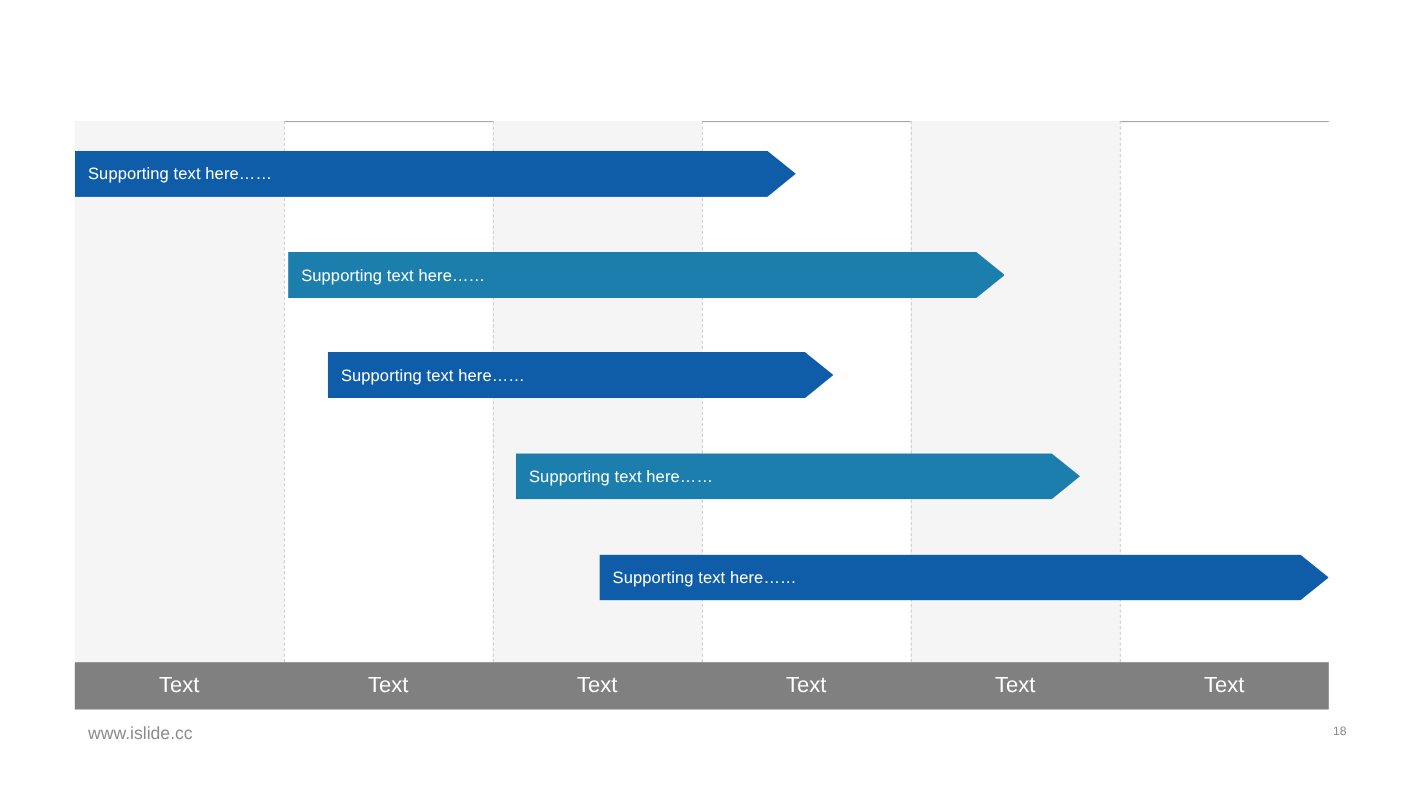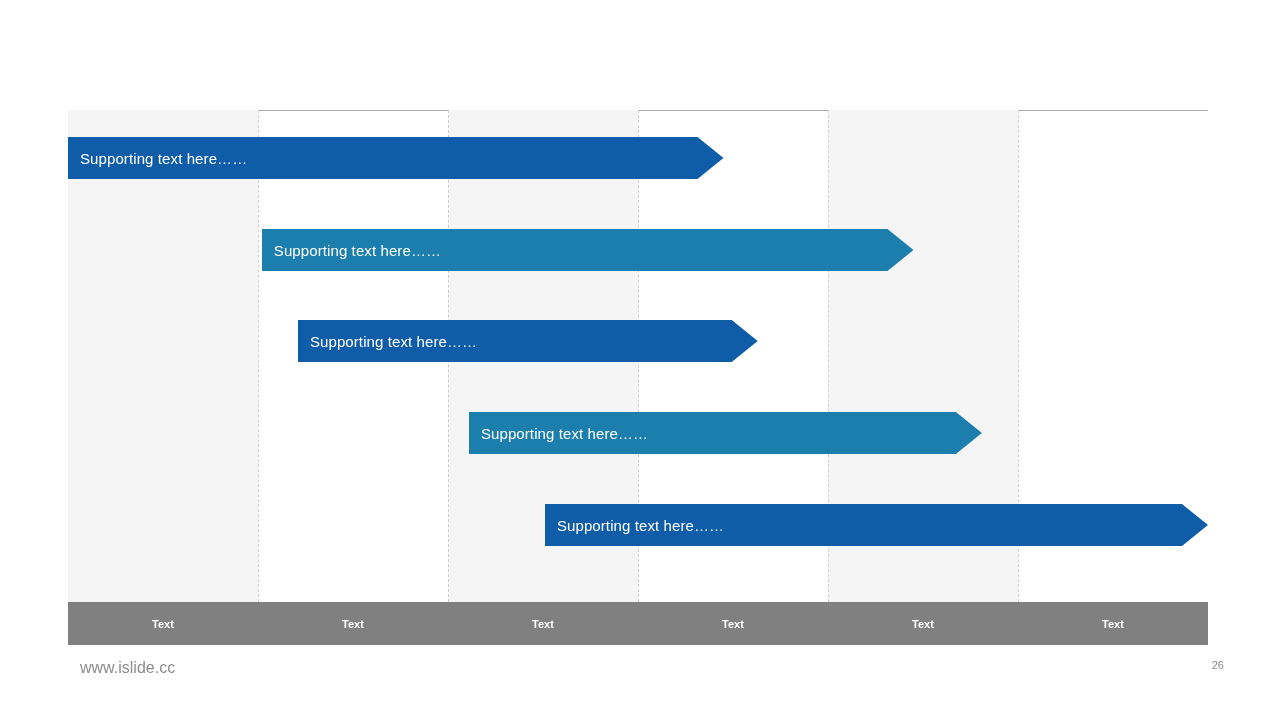--- a/index.html
+++ b/index.html
@@ -96,22 +96,22 @@
     height: 43px;
     background: #808080;
     display: flex;
   }
   .axis-cell {
     flex: 1 1 0;
     display: flex;
     align-items: center;
     justify-content: center;
     color: #ffffff;
-    font-size: 11px;
-    font-weight: bold;
+    font-size: 20px;
+    font-weight: normal;
   }
 
   
   #footer-url {
     position: absolute;
     left: 80px;
     top: 659px;
     font-size: 16px;
     color: #8c8c8c;
   }
@@ -165,15 +165,15 @@
   <div id="axis-strip">
       <div class="axis-cell">Text</div>
       <div class="axis-cell">Text</div>
       <div class="axis-cell">Text</div>
       <div class="axis-cell">Text</div>
       <div class="axis-cell">Text</div>
       <div class="axis-cell">Text</div>
     </div>
 
   <div id="footer-url">www.islide.cc</div>
-  <div id="page-number">26</div>
+  <div id="page-number">18</div>
 
 </div>
 
 </body></html>

